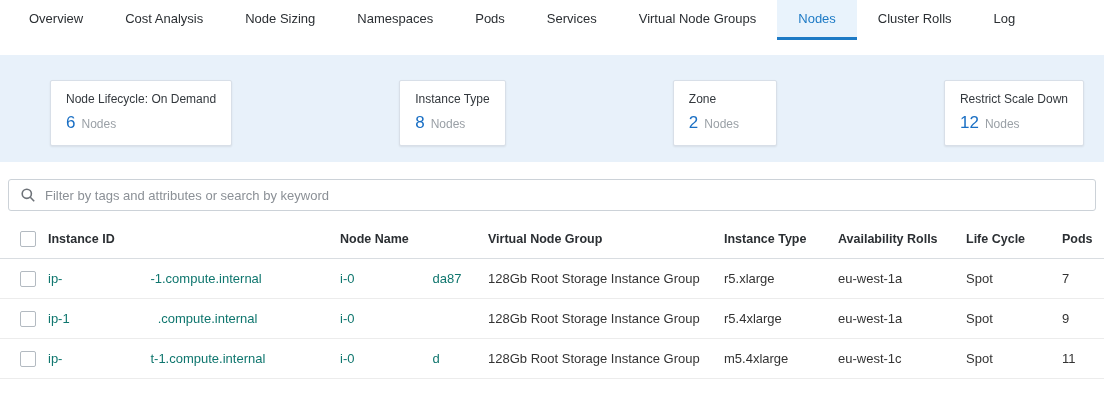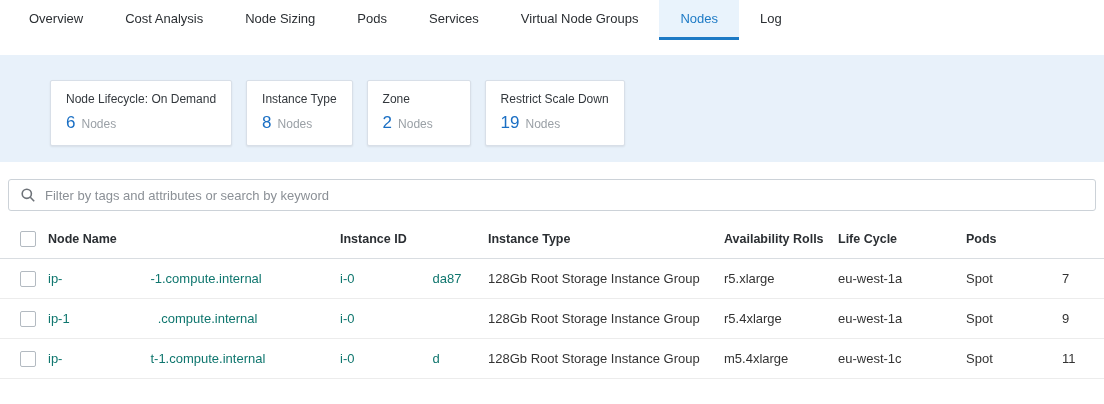--- a/index.html
+++ b/index.html
@@ -26,21 +26,21 @@
     border-bottom-color:#1d7ac5;
   }
 
   
   .banner { background:#e8f1fa; margin-top:15px; padding:12px 20px 16px 20px; }
   .banner-head { display:flex; align-items:center; }
   .banner-icon { width:18px; height:18px; margin-right:12px; flex:0 0 auto; }
   .banner-msg { font-weight:700; font-size:13px; color:#24292e; }
   .banner-link { color:#1a6fc4; text-decoration:underline; margin-left:6px; cursor:pointer; }
 
-  .cards { display:flex; gap:14px; margin:13px 0 0 30px; }
+  .cards { display:flex; gap:14px; margin:13px 0 0 30px;justify-content:space-between; }
   .card {
     background:#fff;
     border:1px solid #d8dfe8;
     box-shadow:0 1px 2px rgba(0,0,0,.08);
     border-radius:2px;
     padding:11px 15px 12px 15px;
     min-width:104px;
   }
   .card-title { font-size:12px; color:#33383d; white-space:nowrap; }
   .card-count { margin-top:7px; display:flex; align-items:baseline; }
@@ -87,24 +87,26 @@
   .gap-name { width:88px; }
   .gap-id { width:78px; }
 </style>
 </head>
 <body>
 
 <nav class="tabbar">
   <div class="tab">Overview</div>
   <div class="tab">Cost Analysis</div>
   <div class="tab">Node Sizing</div>
+  <div class="tab">Namespaces</div>
   <div class="tab">Pods</div>
   <div class="tab">Services</div>
   <div class="tab">Virtual Node Groups</div>
   <div class="tab active">Nodes</div>
+  <div class="tab">Cluster Rolls</div>
   <div class="tab">Log</div>
 </nav>
 
 <section class="banner">
 
   <div class="cards">
     <div class="card">
       <div class="card-title">Node Lifecycle: On Demand</div>
       <div class="card-count">
         <span class="count-num">6</span>
@@ -121,43 +123,44 @@
     <div class="card">
       <div class="card-title">Zone</div>
       <div class="card-count">
         <span class="count-num">2</span>
         <span class="count-unit">Nodes</span>
       </div>
     </div>
     <div class="card">
       <div class="card-title">Restrict Scale Down</div>
       <div class="card-count">
-        <span class="count-num">19</span>
+        <span class="count-num">12</span>
         <span class="count-unit">Nodes</span>
       </div>
     </div>
   </div>
 </section>
 
 <div class="searchbar">
   <svg width="16" height="16" viewBox="0 0 16 16">
     <circle cx="6.8" cy="6.8" r="4.6" fill="none" stroke="#6d7278" stroke-width="1.6"></circle>
     <line x1="10.3" y1="10.3" x2="14.2" y2="14.2" stroke="#6d7278" stroke-width="1.6"></line>
   </svg>
   <input type="text" placeholder="Filter by tags and attributes or search by keyword" style="">
 </div>
 
 <div>
 
   <div class="grid-row thead">
     <div>
         <div class="cb"></div>
       </div>
+    <div class="cell">Instance ID</div>
     <div class="cell">Node Name</div>
-    <div class="cell">Instance ID</div>
+    <div class="cell">Virtual Node Group</div>
     <div class="cell">Instance Type</div>
     <div class="cell">Availability Rolls</div>
     <div class="cell">Life Cycle</div>
     <div class="cell">Pods</div>
   </div>
 
   <div class="grid-row trow">
     <div>
         <div class="cb"></div>
       </div>

